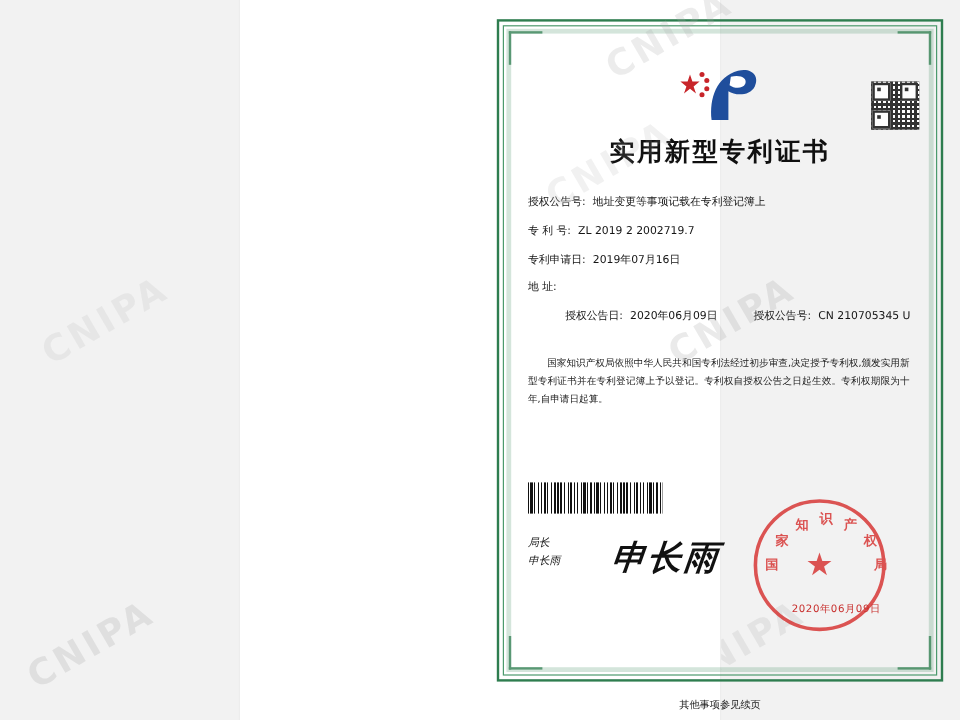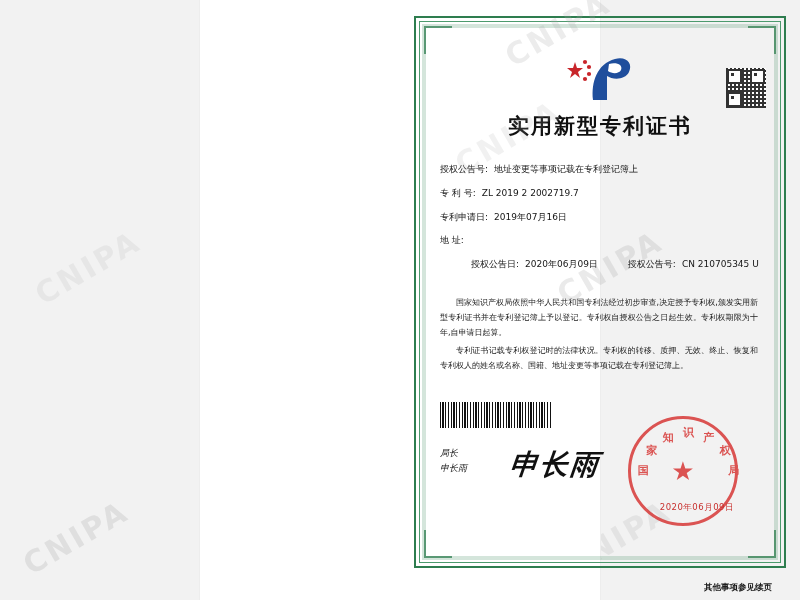--- a/index.html
+++ b/index.html
@@ -270,24 +270,23 @@
     left: 0; right: 0;
     top: 500px;
     text-align: center;
     font-size: 8px;
     color: #1b1b1b;
   }
   .footer-note {
     position: absolute;
     left: 0; right: 0;
     top: 548px;
-    text-align: right;
+    text-align: center;
     font-size: 8.5px;
     color: #1b1b1b;
-    font-weight: bold;
   }
 
   
   .wm {
     position: absolute;
     font-family: "DejaVu Sans", "Liberation Sans", sans-serif;
     font-size: 30px;
     font-weight: bold;
     color: rgba(150,150,150,0.20);
     letter-spacing: 3px;
@@ -377,21 +376,20 @@
           <span class="value">2020年06月09日</span>
           <span class="second">
             <span class="label">授权公告号:</span>
             <span class="value">CN 210705345 U</span>
           </span>
         </div>
       </div>
 
       <div class="para">
         <p>国家知识产权局依照中华人民共和国专利法经过初步审查,决定授予专利权,颁发实用新型专利证书并在专利登记簿上予以登记。专利权自授权公告之日起生效。专利权期限为十年,自申请日起算。</p>
-        <p>专利证书记载专利权登记时的法律状况。专利权的转移、质押、无效、终止、恢复和专利权人的姓名或名称、国籍、地址变更等事项记载在专利登记簿上。</p>
       </div>
 
       <div class="barcode"></div>
 
       <div class="sig-label">
         <div>局长</div>
         <div>申长雨</div>
       </div>
       <div class="sig-script">申长雨</div>
 

